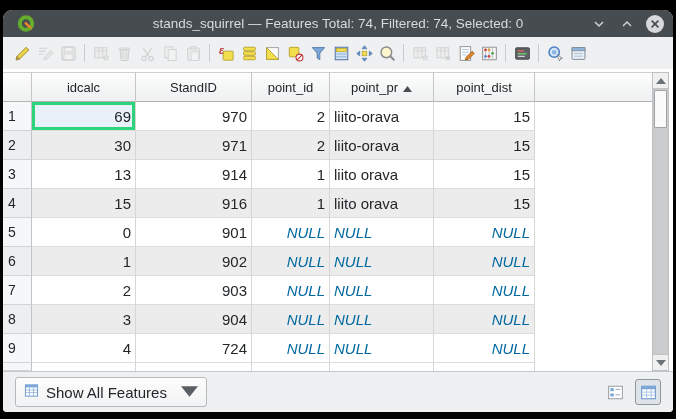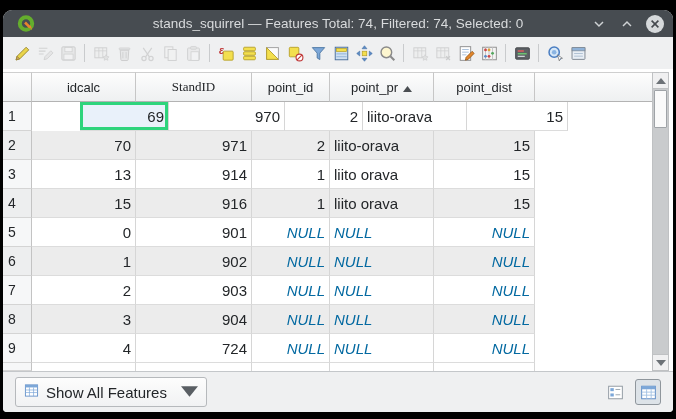--- a/index.html
+++ b/index.html
@@ -323,49 +323,49 @@
         </div>
       </div>
 
     <div class="table-area">
       <div class="grid" id="grid">
           <div class="hrow">
             <div class="hcell" style="width: 29px;"></div>
             <div class="hcell" style="width: 104px;">
               <span>idcalc</span>
             </div>
-            <div class="hcell" style="width: 116px; font-family: Liberation Serif, serif;">
+            <div class="hcell" style="width: 116px;">
               <span>StandID</span>
             </div>
             <div class="hcell" style="width: 78px;">
               <span>point_id</span>
             </div>
             <div class="hcell" style="width: 104px;">
               <span>point_pr</span>
               <span><svg width="9" height="6" viewBox="0 0 9 6">
                   <path d="M4.5 0L9 6H0z" fill="#4a4e52"></path>
                 </svg></span>
             </div>
             <div class="hcell" style="width: 101px;">
               <span>point_dist</span>
             </div>
             <div class="hcell filler"></div>
           </div>
           <div class="brow">
             <div class="rowhdr" style="width: 29px;">1</div>
-            <div class="cell r focus" style="width: 89px; margin-left: 48px;">69</div>
+            <div class="cell r focus" style="width: 104px;">69</div>
             <div class="cell r" style="width: 116px;">970</div>
             <div class="cell r" style="width: 78px;">2</div>
             <div class="cell l" style="width: 104px;">liito-orava</div>
             <div class="cell r" style="width: 101px;">15</div>
             <div class="cell fillc"></div>
           </div>
           <div class="brow alt">
             <div class="rowhdr" style="width: 29px;">2</div>
-            <div class="cell r" style="width: 104px;">70</div>
+            <div class="cell r" style="width: 104px;">30</div>
             <div class="cell r" style="width: 116px;">971</div>
             <div class="cell r" style="width: 78px;">2</div>
             <div class="cell l" style="width: 104px;">liito-orava</div>
             <div class="cell r" style="width: 101px;">15</div>
             <div class="cell fillc"></div>
           </div>
           <div class="brow">
             <div class="rowhdr" style="width: 29px;">3</div>
             <div class="cell r" style="width: 104px;">13</div>
             <div class="cell r" style="width: 116px;">914</div>

